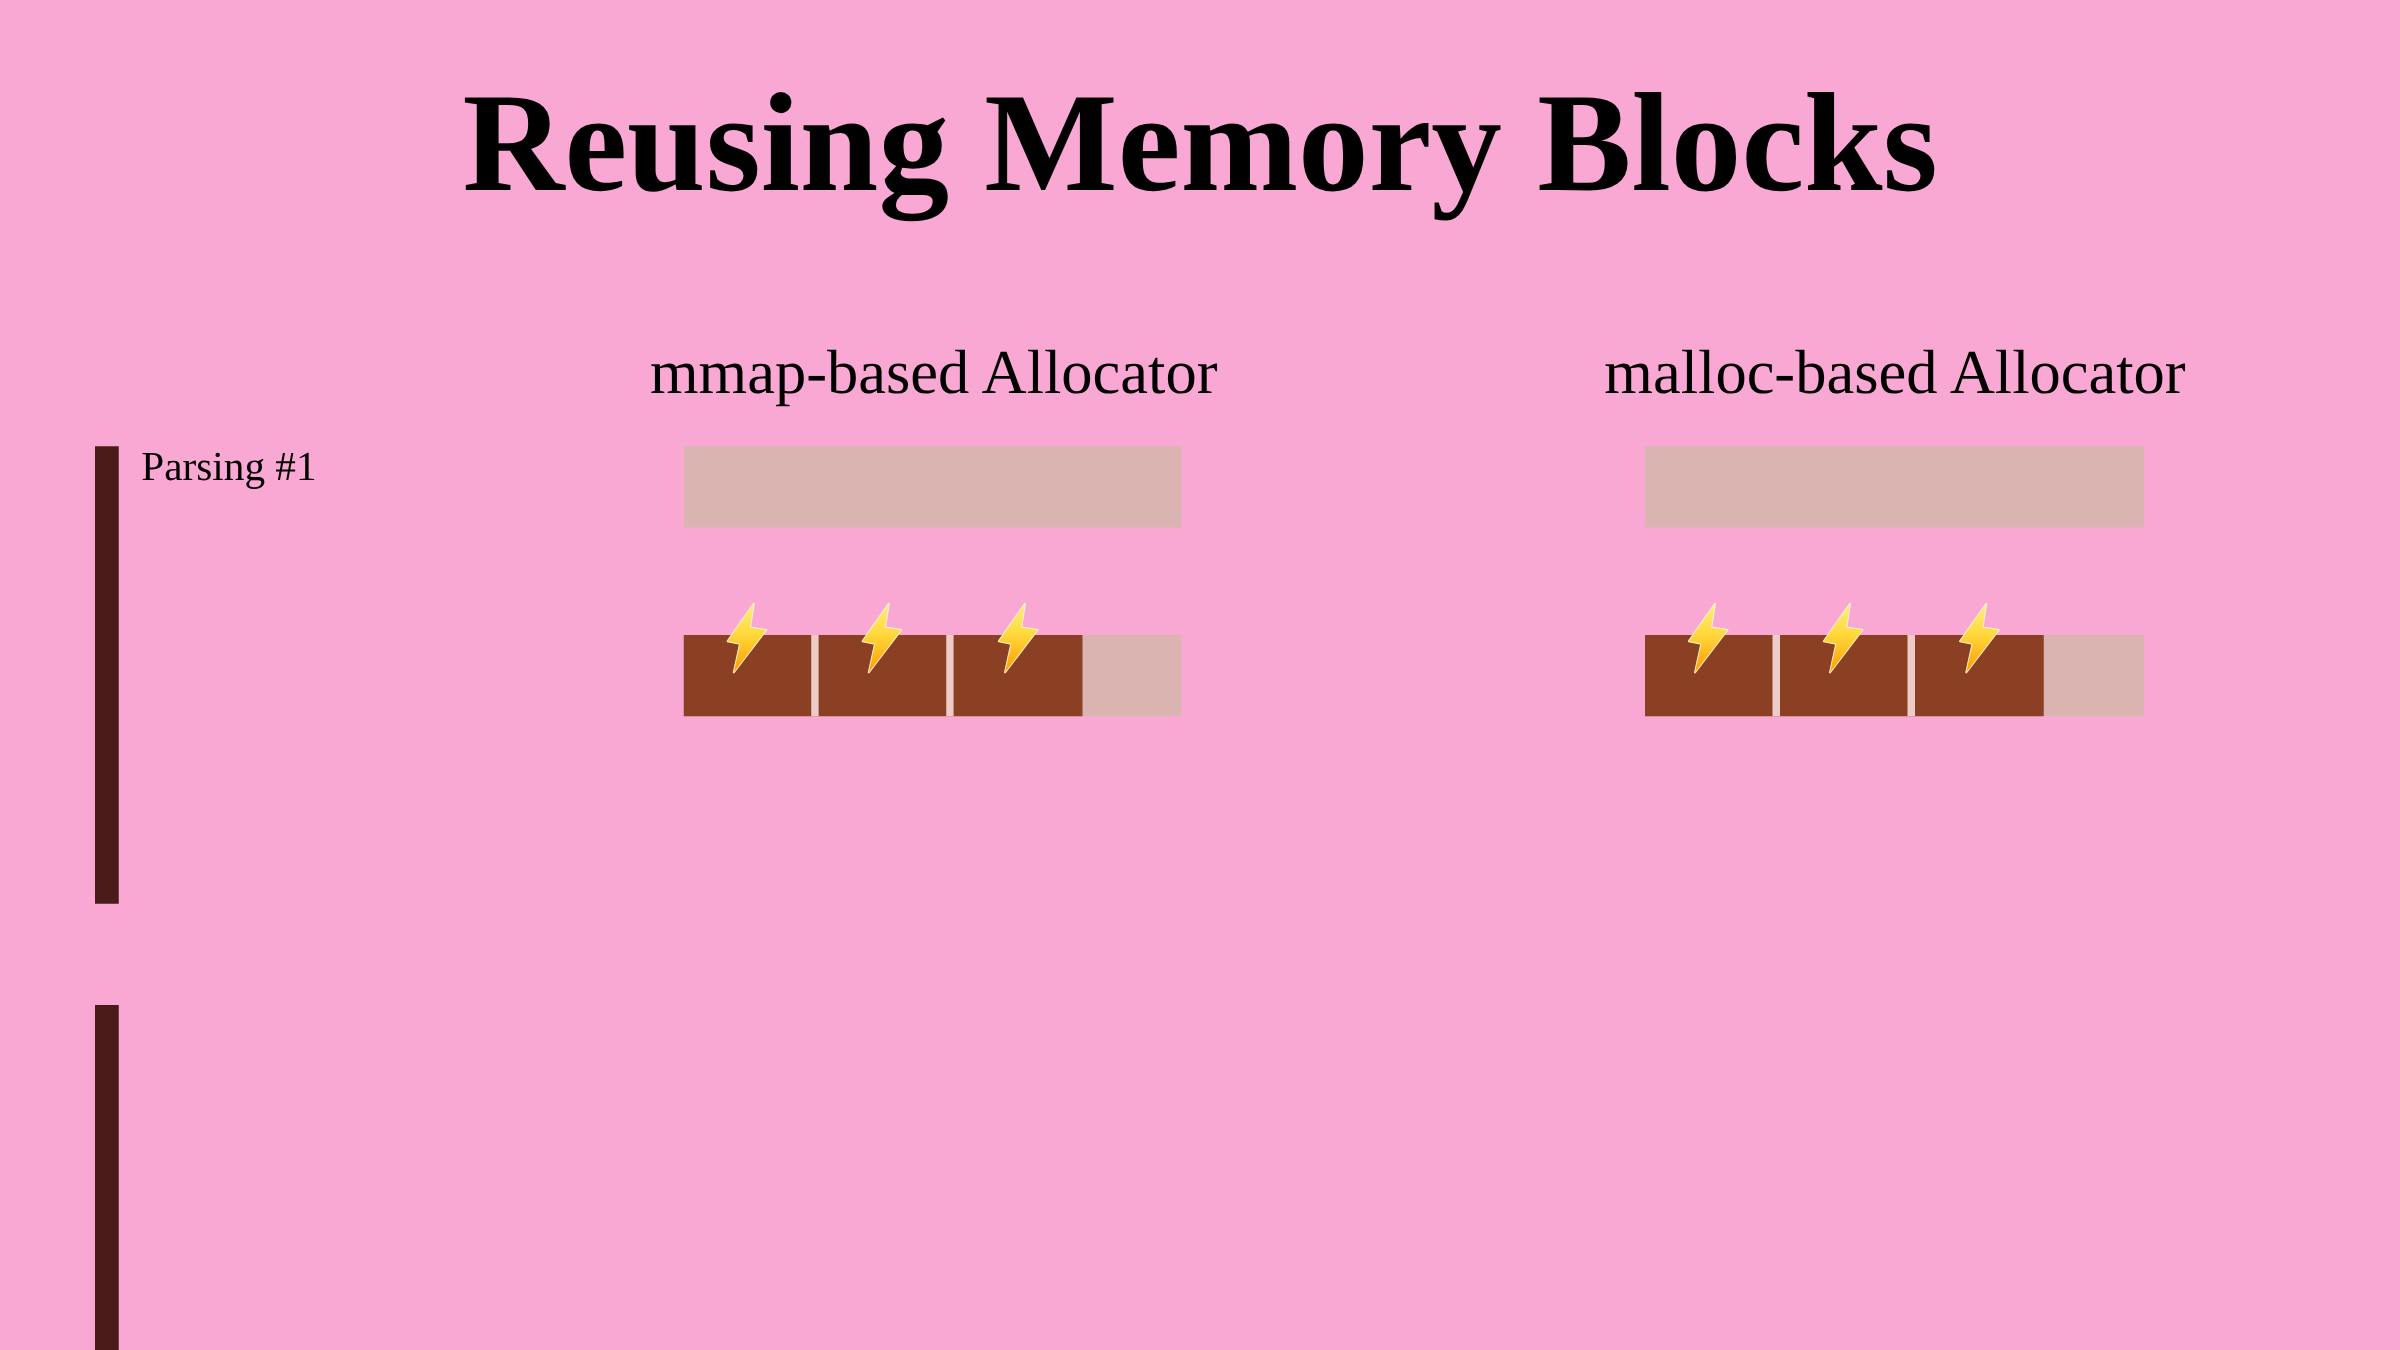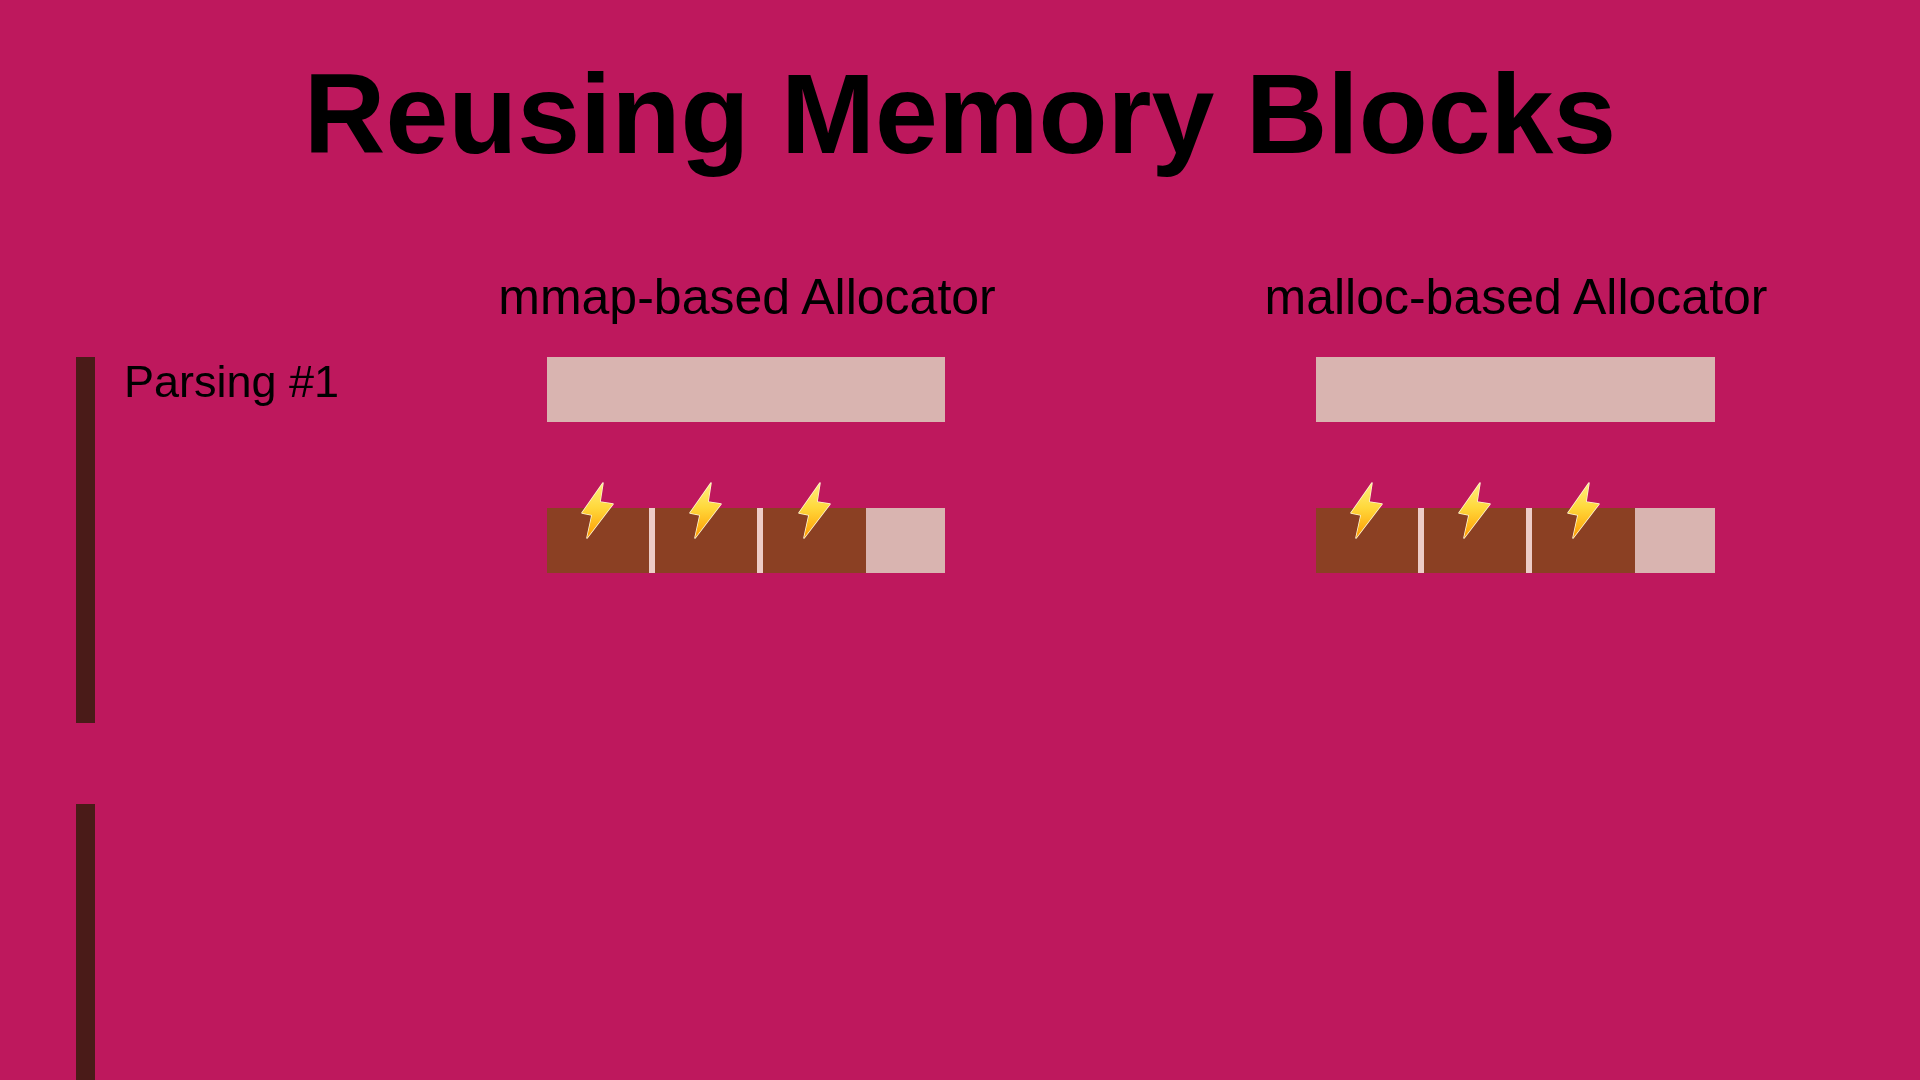--- a/index.html
+++ b/index.html
@@ -4,23 +4,23 @@
 <style>
   html, body {
     margin: 0;
     padding: 0;
     background: #ffffff;
   }
   .stage {
     position: relative;
     width: 1920px;
     height: 1080px;
-    background: #be185d;
+    background: #f9a8d4;
     overflow: hidden;
-    font-family: Liberation Sans, sans-serif;
+    font-family: Liberation Serif, serif;
     color: #000000;
   }
   .slide-title {
     position: absolute;
     top: 58px;
     left: 0;
     width: 1920px;
     text-align: center;
     font-size: 113px;
     font-weight: 700;
@@ -45,22 +45,22 @@
     position: absolute;
     left: 76px;
     width: 19px;
     background: #4a1b18;
   }
   .row-marker.r1 { top: 357px; height: 366px; }
   .row-marker.r2 { top: 804px; height: 276px; }
 
   .row-label {
     position: absolute;
-    left: 124px;
-    font-size: 45px;
+    left: 113px;
+    font-size: 33px;
     font-weight: 400;
     line-height: 1.2;
     white-space: nowrap;
   }
   .row-label.r1 { top: 355px; }
   .row-label.r2 { top: 807px; }
 
   .mem-bar {
     position: absolute;
     height: 65px;

